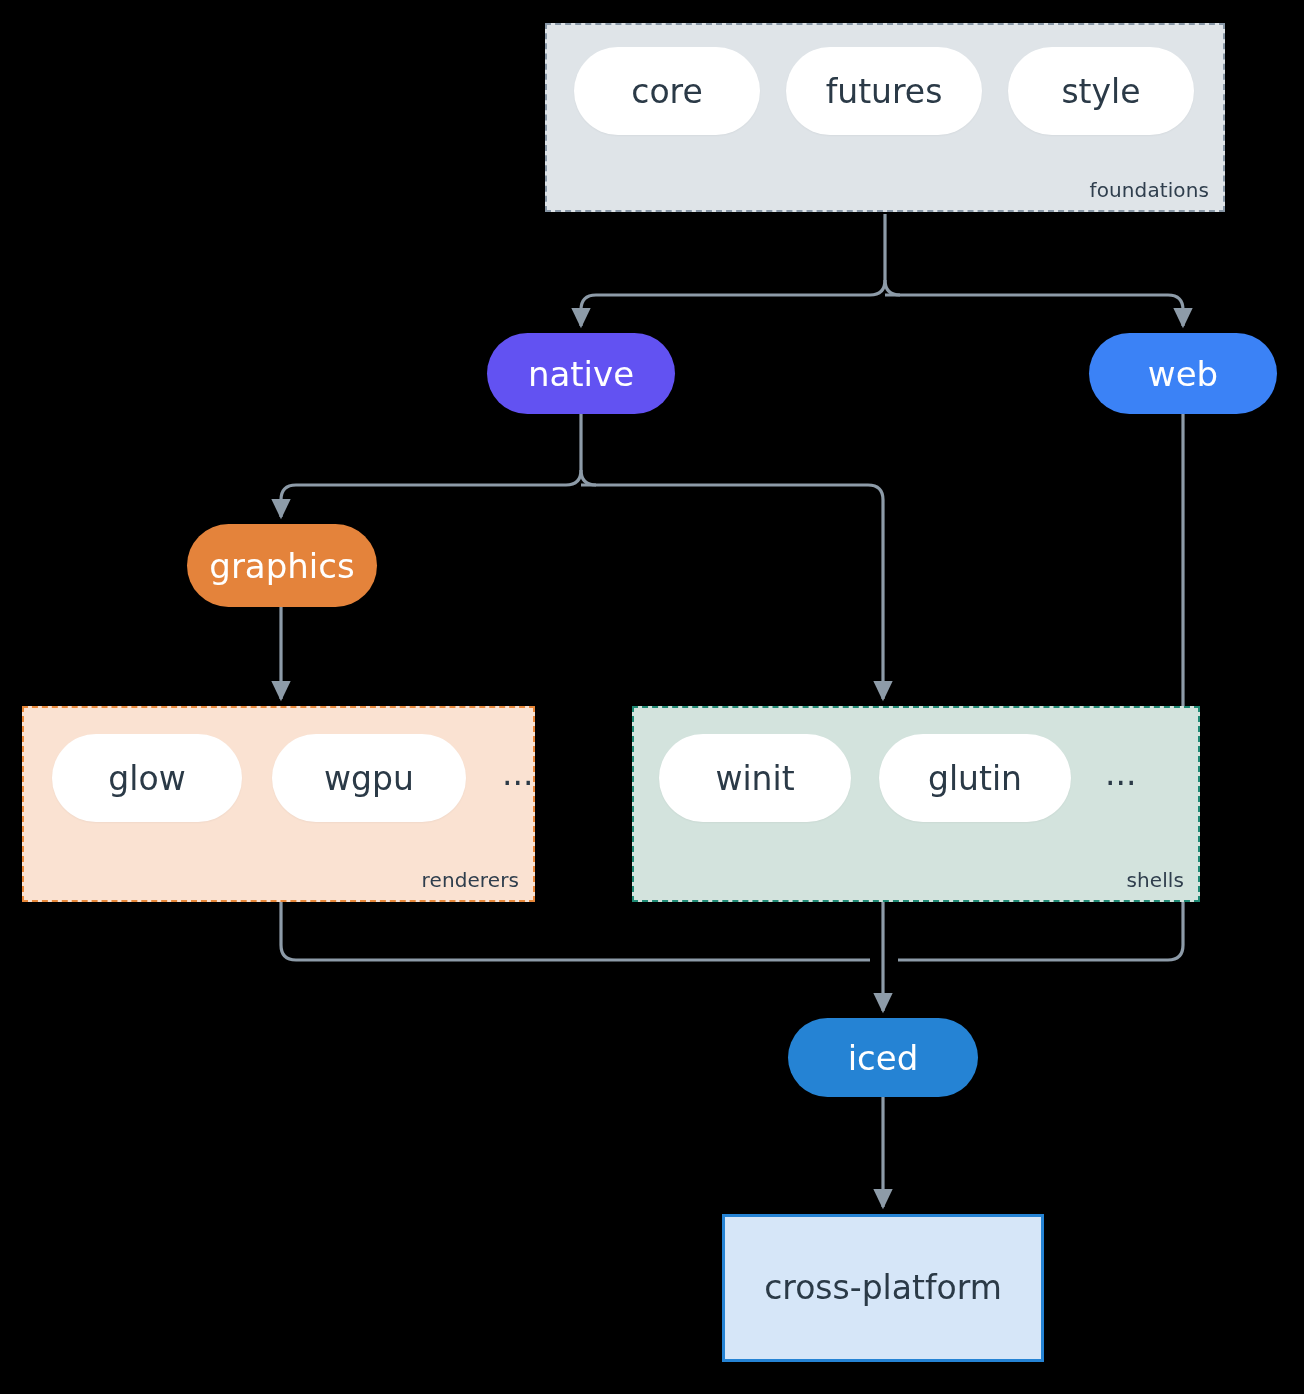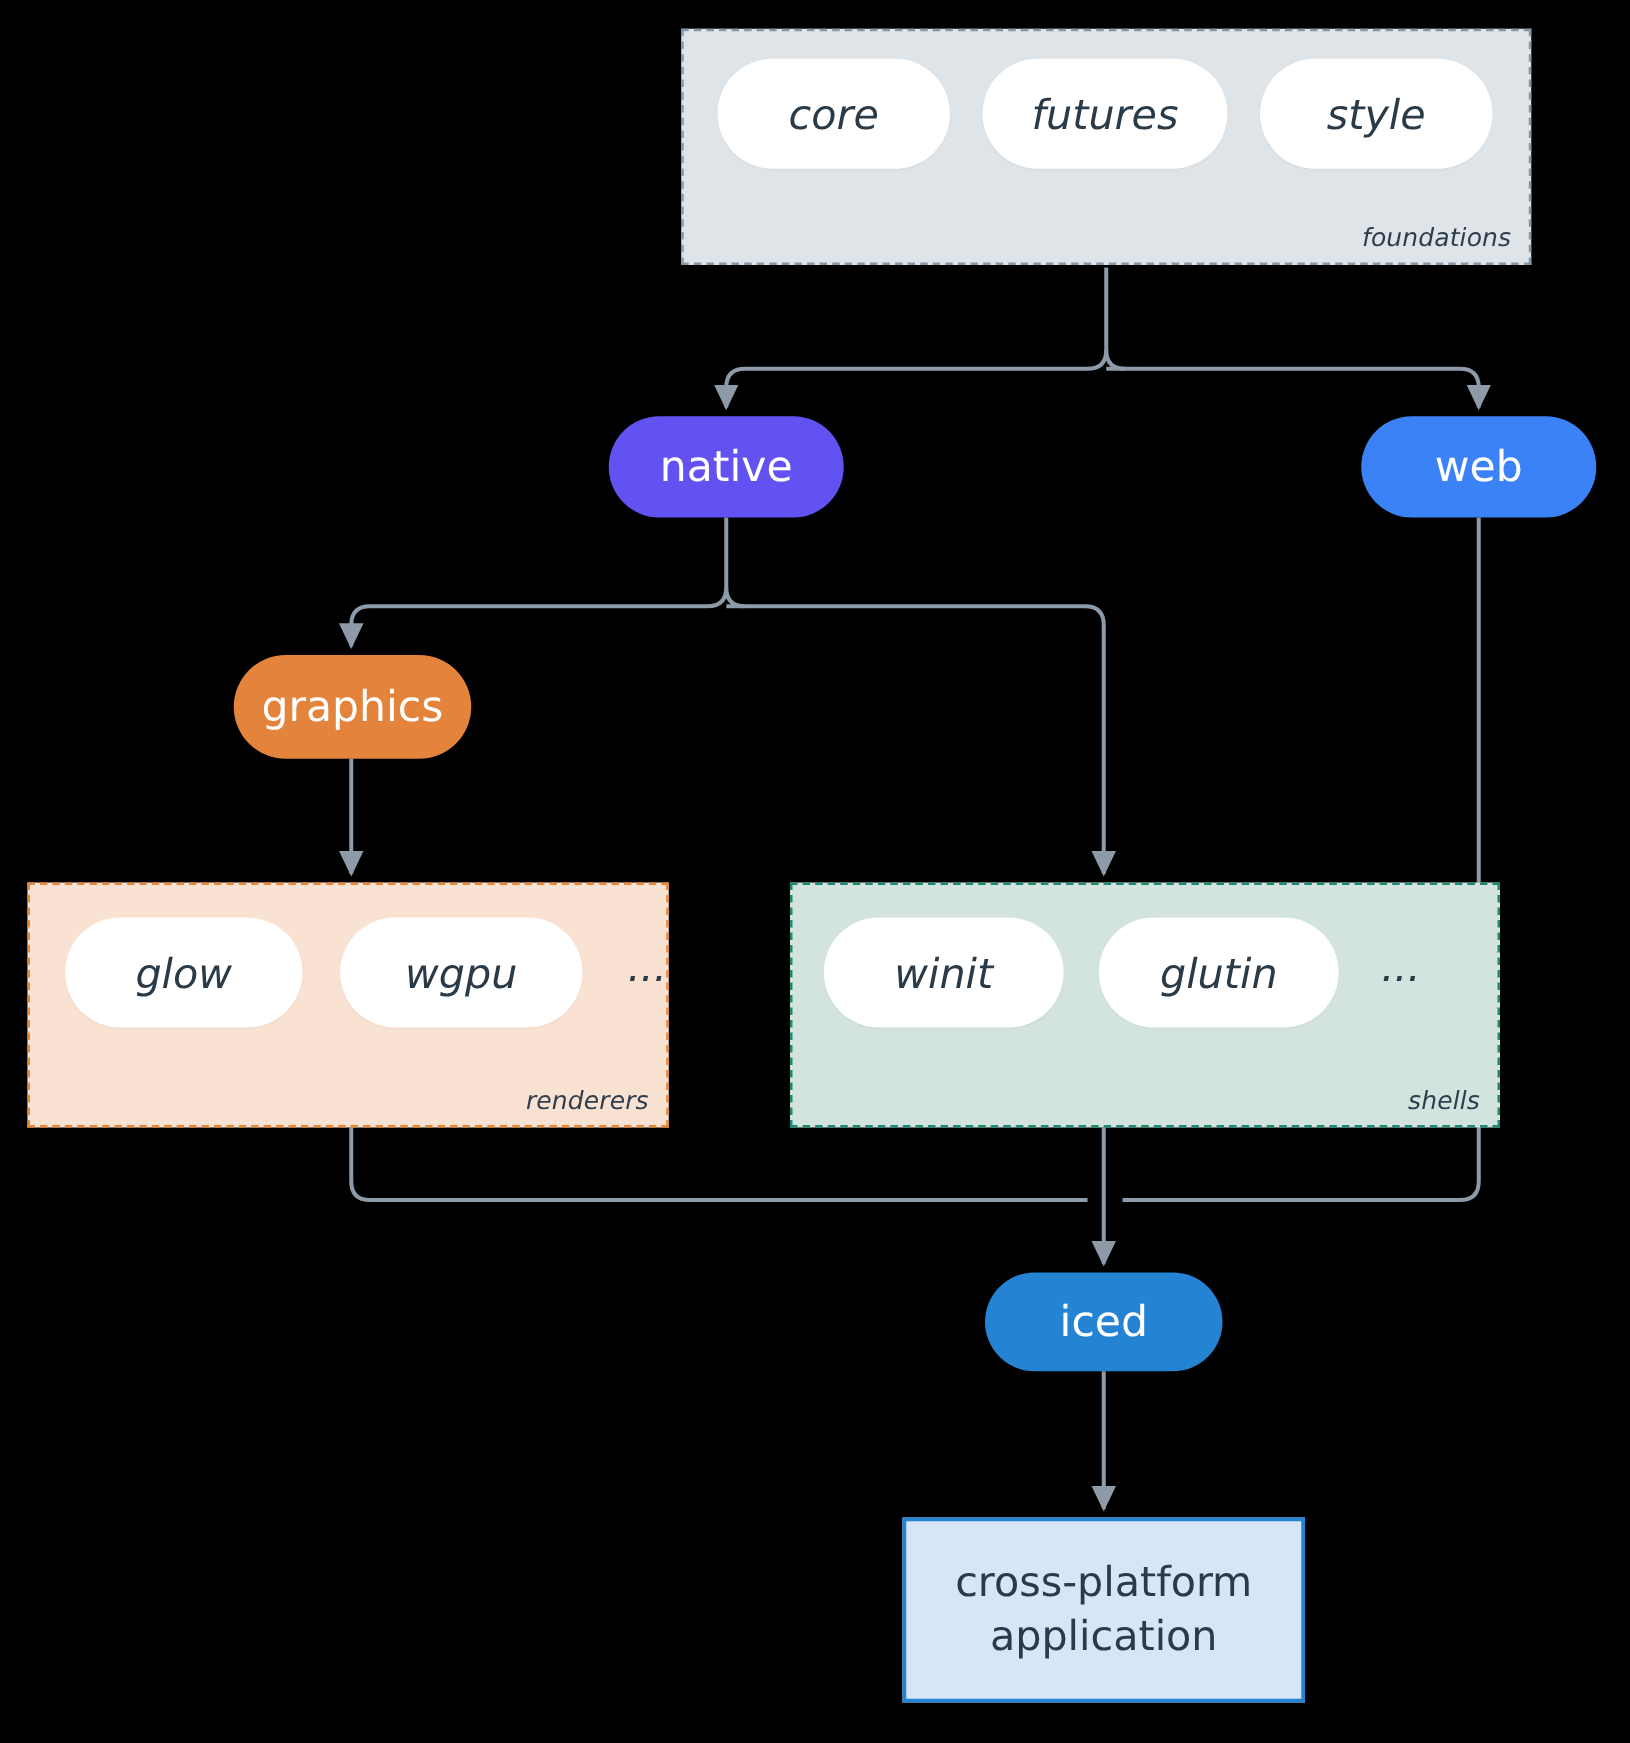--- a/index.html
+++ b/index.html
@@ -22,21 +22,20 @@
     width: 1304px;
     height: 1394px;
     pointer-events: none;
   }
 
   
   .group {
     position: absolute;
     box-sizing: border-box;
     display: block;
-    font-style: italic;
   }
   .group .chips {
     position: absolute;
     display: flex;
     align-items: center;
   }
   .group-label {
     position: absolute;
     right: 14px;
     bottom: 8px;
@@ -245,16 +244,15 @@
     <div class="group-label">shells</div>
   </div>
 
   <div class="pill" id="node-native">native</div>
   <div class="pill" id="node-web">web</div>
   <div class="pill" id="node-graphics">graphics</div>
   <div class="pill" id="node-iced">iced</div>
 
   <div id="node-application">
     <div>cross-platform</div>
-    <div>application</div>
   </div>
 
 </div>
 
 </body></html>

